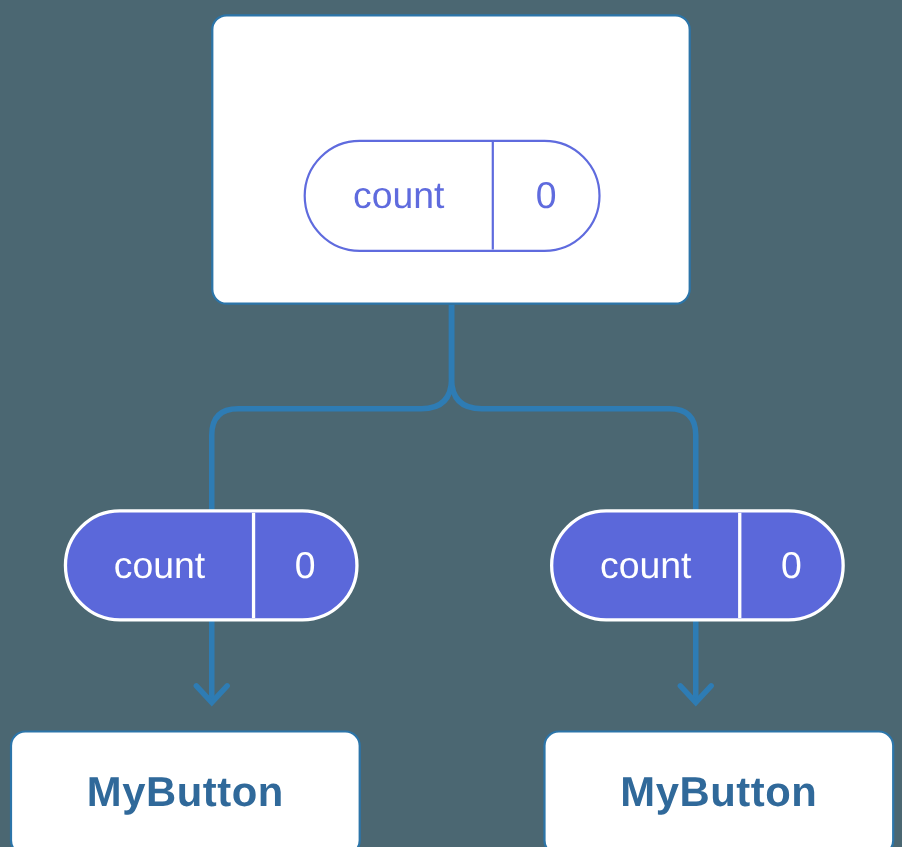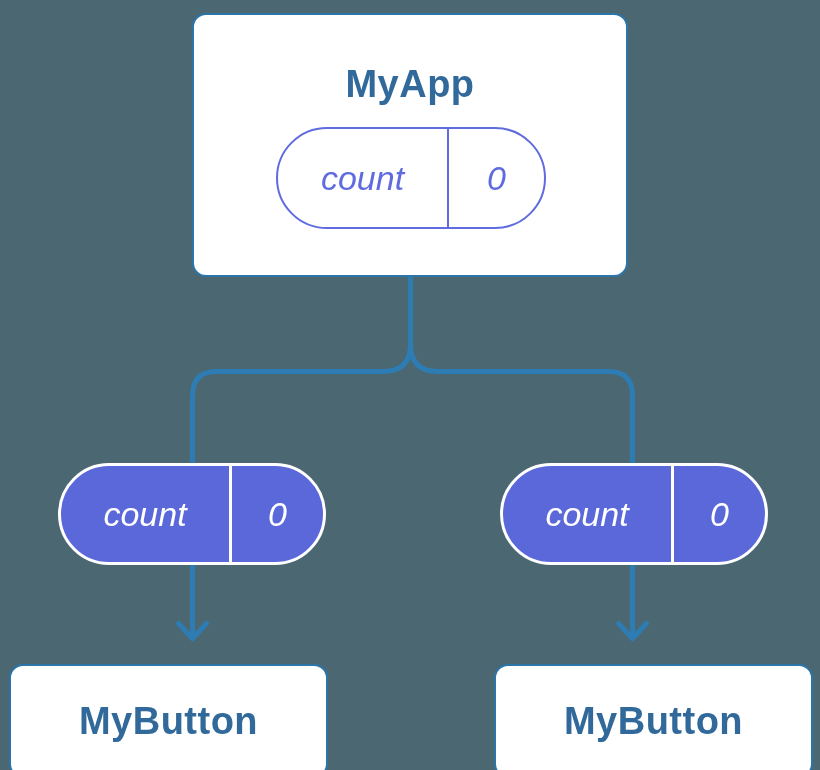--- a/index.html
+++ b/index.html
@@ -81,21 +81,20 @@
     display: flex;
     align-items: stretch;
     border-radius: 51px;
     overflow: hidden;
     font-size: 34px;
   }
   .pill-cell {
     display: flex;
     align-items: center;
     justify-content: center;
-    font-style: italic;
   }
 
   
   .pill-outline {
     position: absolute;
     left: 82px; top: 112px;
     width: 270px; height: 102px;
     background: var(--card-background);
     border: 2.5px solid var(--state-pill-outline);
     color: var(--state-pill-outline);
@@ -129,21 +128,20 @@
 <div class="stage">
 
   <svg class="edges-svg" viewBox="0 0 820 770" aria-hidden="true">
     <path class="edge-path" d="M 410.5 277 L 410.5 344 Q 410.5 371.5 383 371.5 L 216.5 371.5 Q 192.5 371.5 192.5 395.5 L 192.5 637"></path>
     <path class="edge-path" d="M 410.5 277 L 410.5 344 Q 410.5 371.5 438 371.5 L 608.5 371.5 Q 632.5 371.5 632.5 395.5 L 632.5 637"></path>
     <path class="arrowhead" d="M 178.5 623.5 L 192.5 638.5 L 206.5 623.5"></path>
     <path class="arrowhead" d="M 618.5 623.5 L 632.5 638.5 L 646.5 623.5"></path>
   </svg>
 
   <div class="component-card card-root">
-    <div class="component-title">MyApp</div>
     <div class="pill pill-outline">
       <div class="pill-cell pill-name-cell">
         <span>count</span>
       </div>
       <div class="pill-cell pill-value-cell">
         <span>0</span>
       </div>
     </div>
   </div>
 

